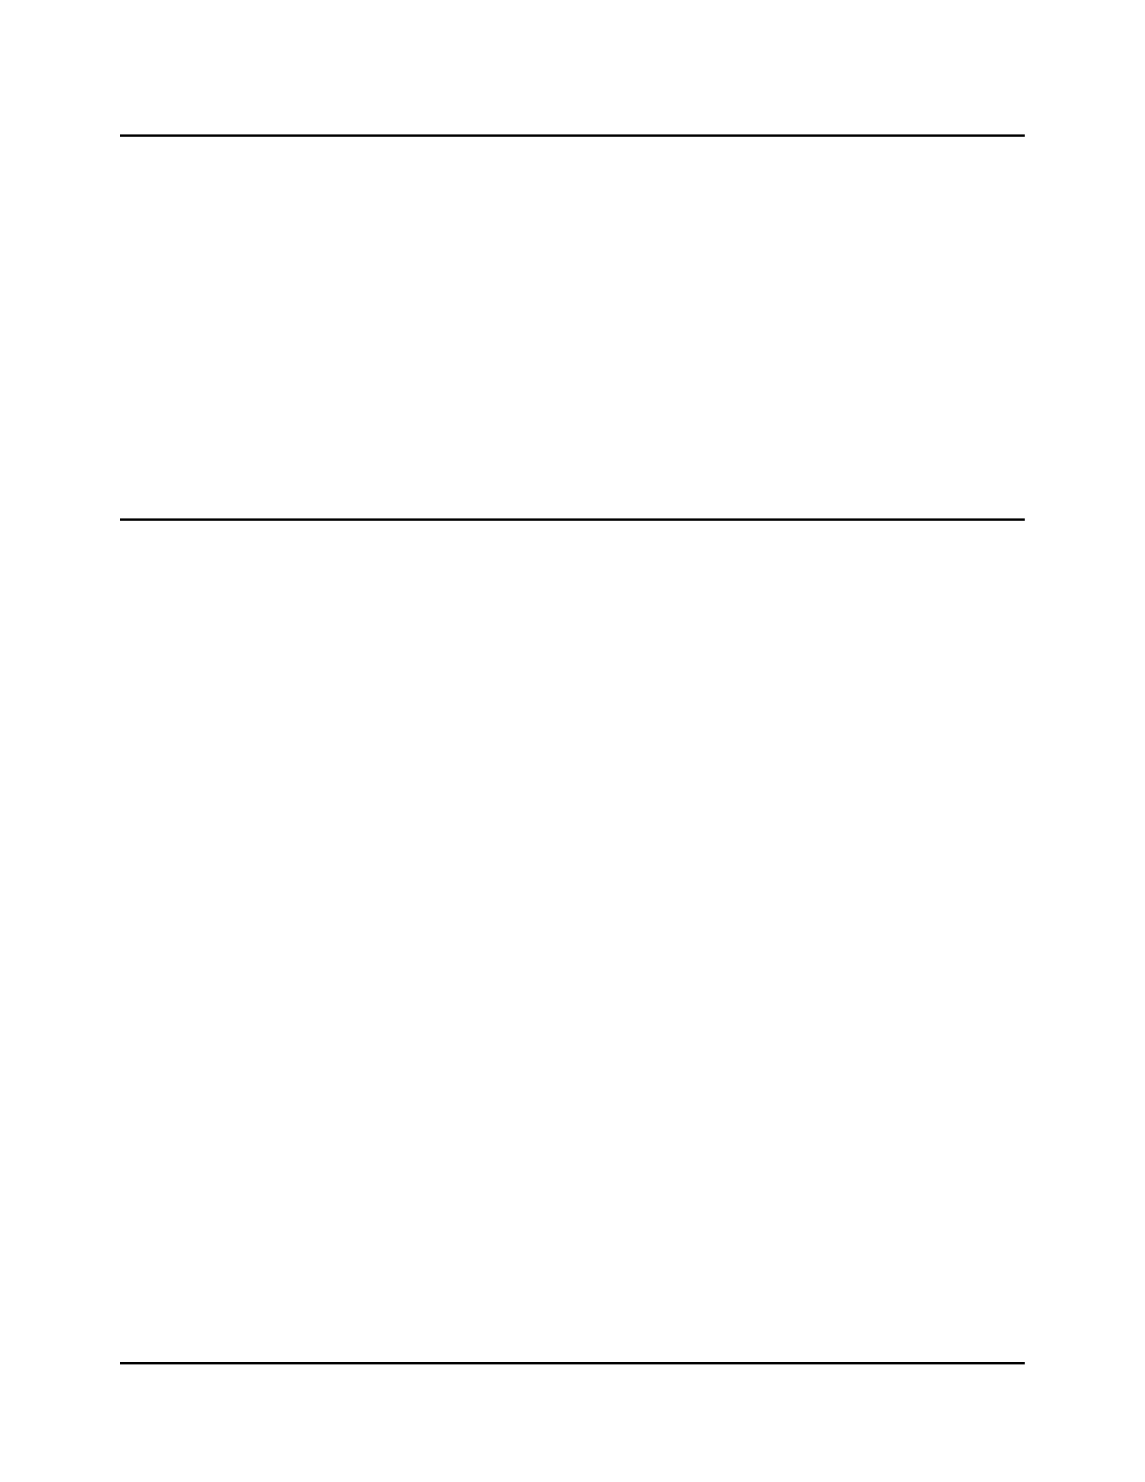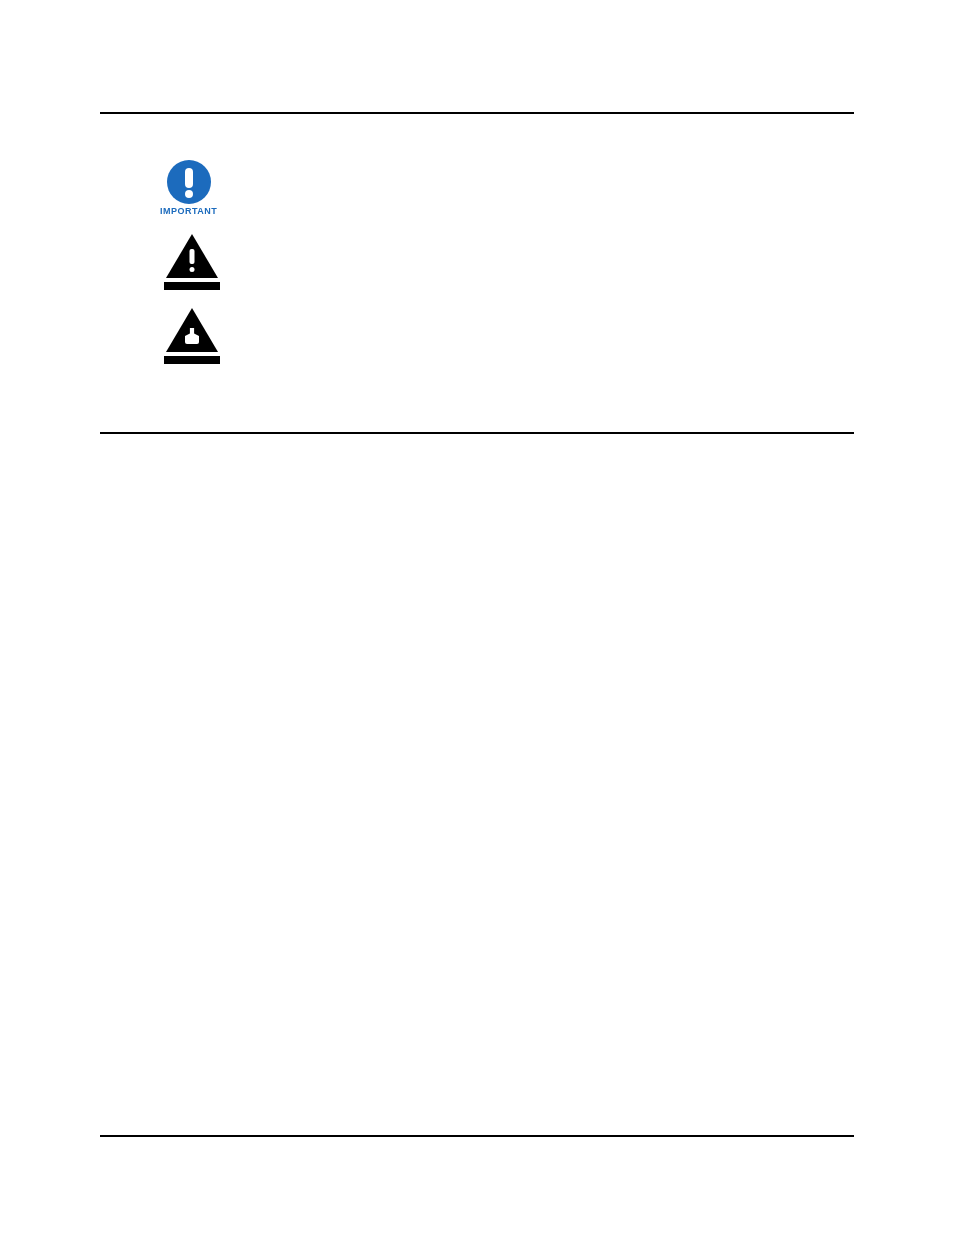--- a/index.html
+++ b/index.html
@@ -150,35 +150,17 @@
     clip-path: polygon(35% 0, 65% 0, 65% 35%, 100% 50%, 100% 100%, 0 100%, 0 50%, 35% 35%);
     border-radius: 2px;
   }
 </style>
 </head>
 <body>
 
 <div class="page">
   <div class="rule rule-top"></div>
 
-  <div class="icons-block">
-    <div class="icon-row">
-      <div class="important-icon">
-        <div class="important-circle"></div>
-        <div class="important-label">IMPORTANT</div>
-      </div>
-    </div>
-
-    <div class="warning-box">
-      <div class="triangle triangle-inner-exc"></div>
-      <div class="warning-base"></div>
-    </div>
-
-    <div class="warning-box">
-      <div class="triangle triangle-inner-hand"></div>
-      <div class="warning-base"></div>
-    </div>
-  </div>
 
   <div class="rule rule-mid"></div>
 
   <div class="rule rule-bot"></div>
 </div>
 
 </body></html>

